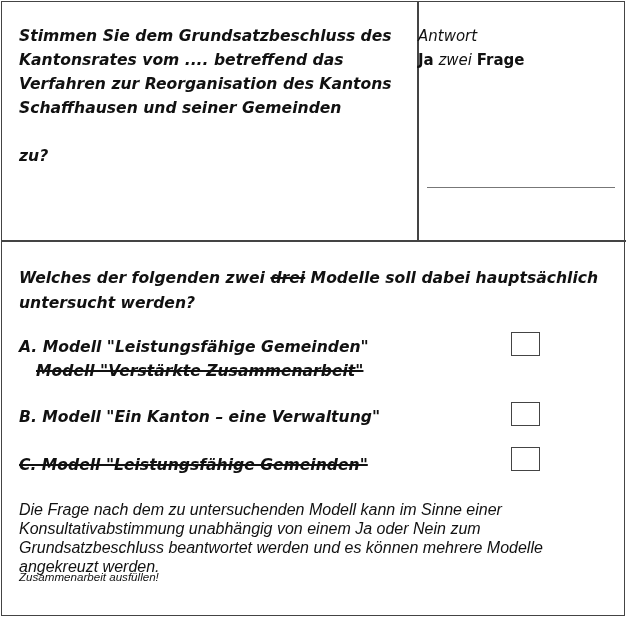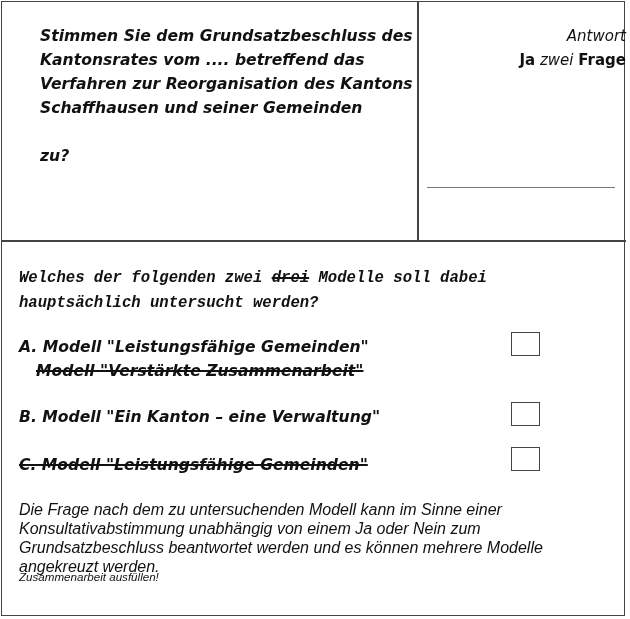--- a/index.html
+++ b/index.html
@@ -4,33 +4,33 @@
 <style>
   html, body { margin:0; padding:0; background:#ffffff; }
   body { width:630px; height:619px; position:relative; overflow:hidden;
          font-family:"DejaVu Sans", sans-serif; color:#111; }
   .frame { position:absolute; left:1px; top:1px; width:624px; height:615px;
            border:1.5px solid #444; box-sizing:border-box; }
   .vdiv { position:absolute; left:417px; top:1px; width:1.5px; height:240px; background:#444; }
   .hdiv { position:absolute; left:1px; top:240px; width:625px; height:1.5px; background:#444; }
 
   .q1 { position:absolute; left:19px; top:24px; width:395px;
-        font-size:15.6px; line-height:24px; font-style:italic;margin-left:21px; }
+        font-size:15.6px; line-height:24px; font-style:italic; }
   .q1 .bold { font-weight:bold; }
   .q1 .sub { font-weight:normal; }
 
-  .answer { position:absolute; left:418px; top:24px; width:208px; text-align:right;
+  .answer { position:absolute; left:418px; top:24px; width:208px; text-align:left;
             font-size:15px; line-height:24px; font-style:italic; }
   .answer .yn-strong { font-weight:bold; font-style:normal; }
   .answer .yn-or { font-style:italic; font-weight:normal; }
   .answer-line { position:absolute; left:427px; top:187px; width:188px; height:1px;
                  background:#777; }
 
   .q2 { position:absolute; left:19px; top:266px; width:590px;
-        font-size:15.6px; line-height:25px; font-style:italic; font-weight:bold;font-family:Liberation Mono, monospace; }
+        font-size:15.6px; line-height:25px; font-style:italic; font-weight:bold; }
   .strike { text-decoration:line-through; text-decoration-thickness:1.5px; }
 
   .opt { position:absolute; left:19px; font-size:15.6px; font-style:italic;
          font-weight:bold; line-height:24px; white-space:nowrap; }
   .opt.strike-opt { text-decoration:line-through; text-decoration-thickness:1.5px; }
   .checkbox { position:absolute; left:511px; width:29px; height:24px;
               border:1.3px solid #444; box-sizing:border-box; background:#fff; cursor:pointer; }
 
   .note { position:absolute; left:19px; top:500px; width:600px;
           font-family:"Liberation Sans", sans-serif; font-style:italic;

